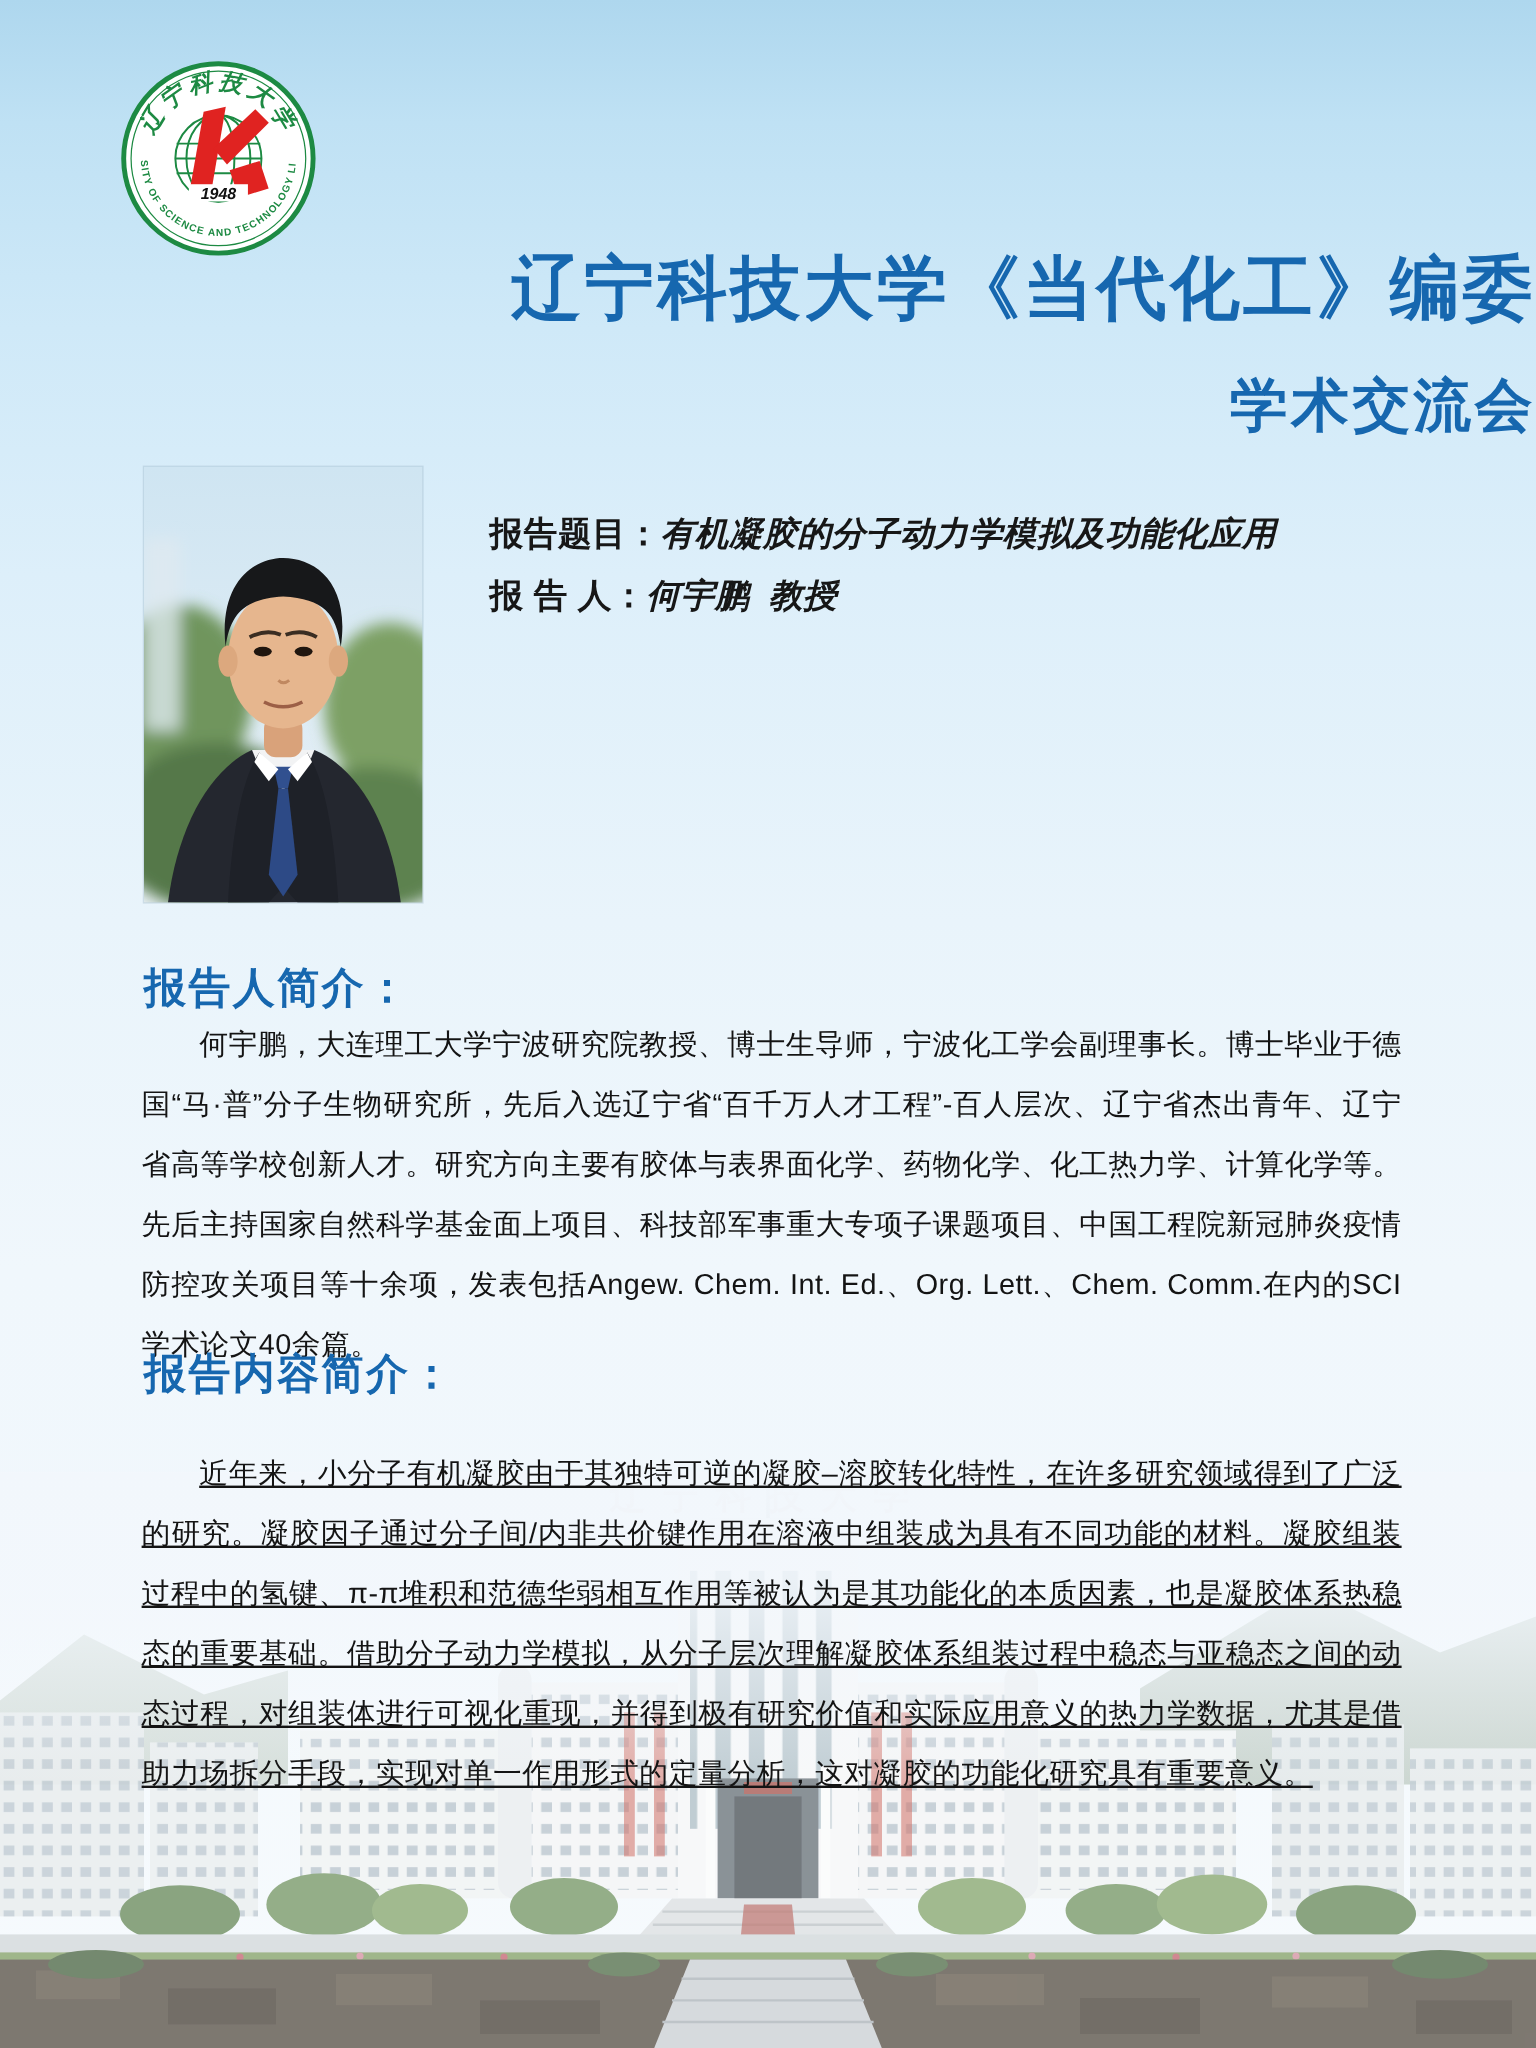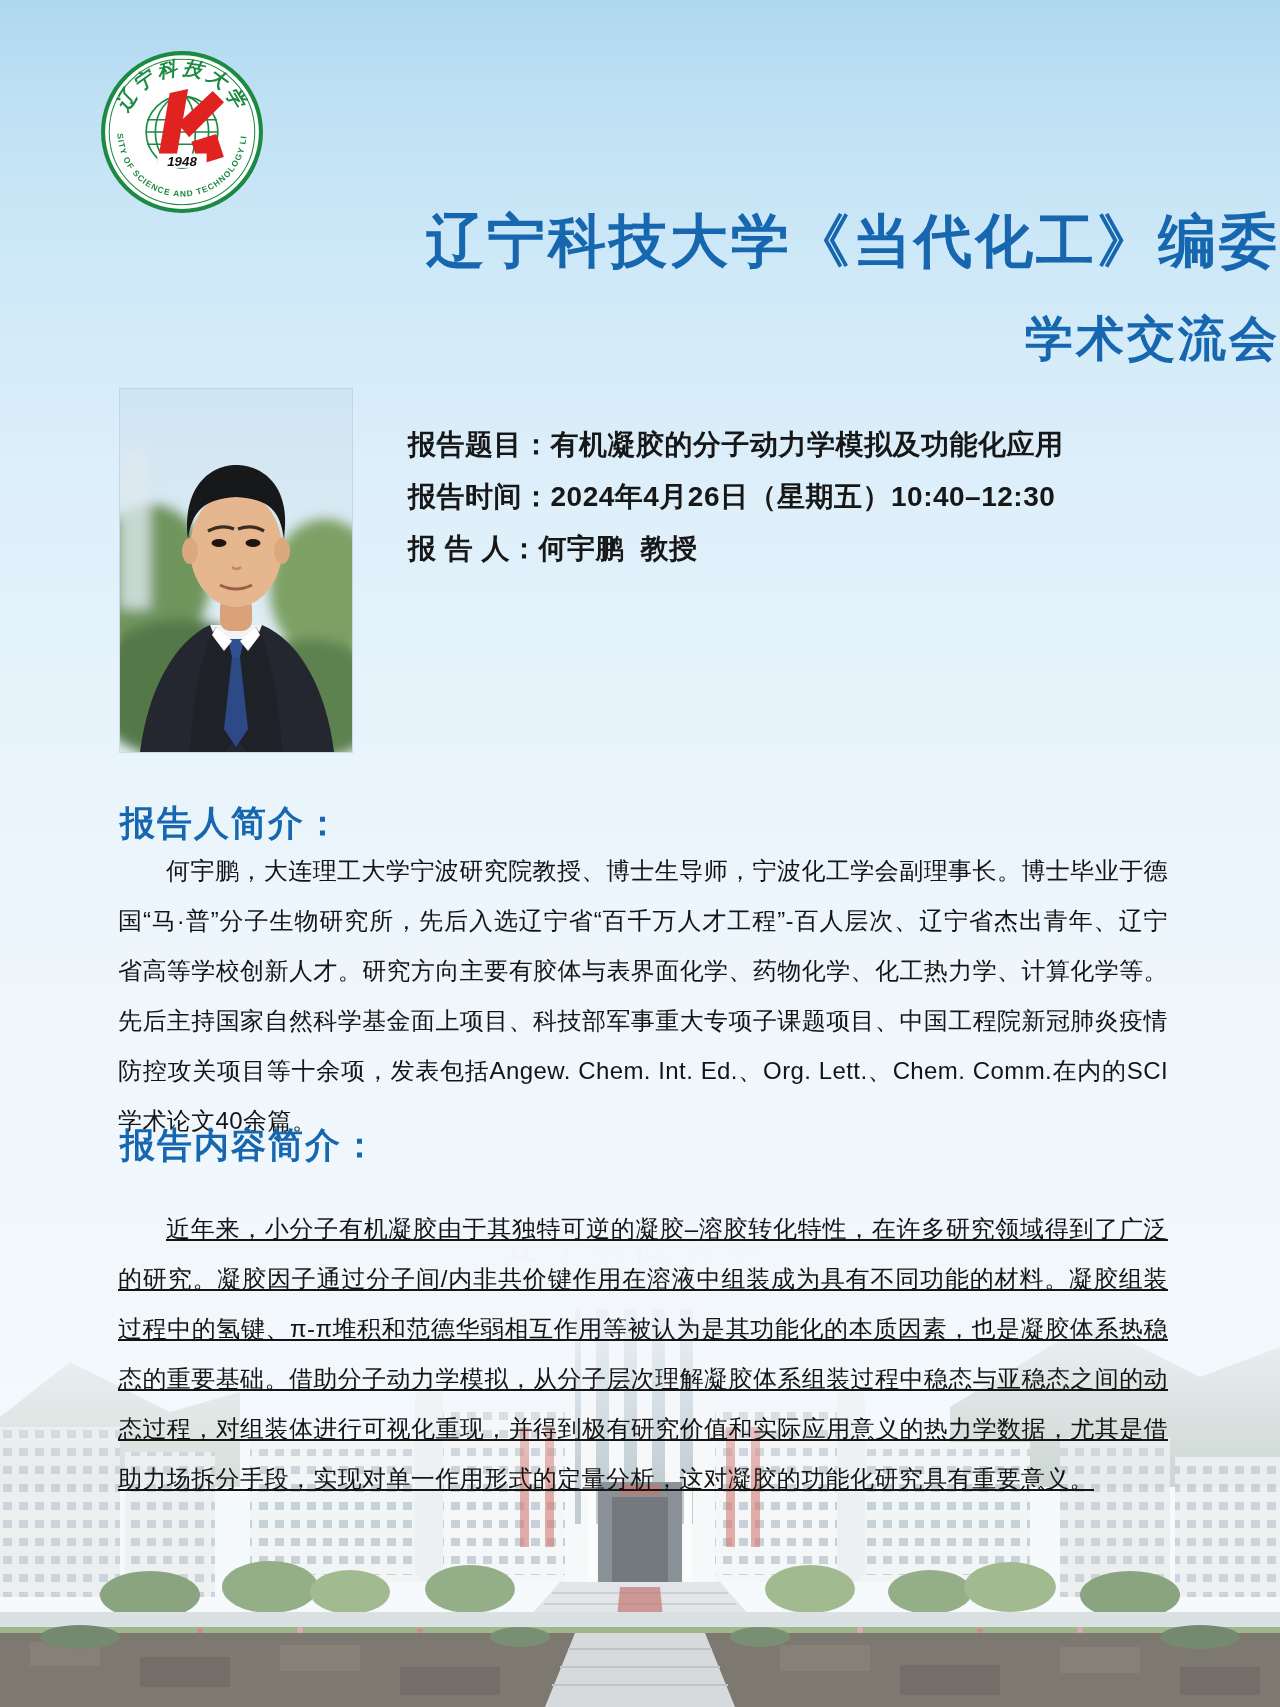--- a/index.html
+++ b/index.html
@@ -16,21 +16,21 @@
   .title-line1{font-size:58px;line-height:74px;}
   .title-line2{font-size:48px;line-height:74px;margin-top:24px;}
   
   .portrait{position:absolute;left:120px;top:389px;width:232px;height:363px;
     box-shadow:0 0 0 1px rgba(120,150,170,.25);}
   
   .info{position:absolute;left:408px;top:428px;width:770px;}
   .info-row{display:flex;align-items:center;font-size:28px;font-weight:700;
     color:#171717;line-height:34px;margin-bottom:18px;letter-spacing:.5px;}
   .info-label{white-space:pre;flex:0 0 auto;}
-  .info-value{white-space:pre-wrap;}
+  .info-value{white-space:pre-wrap;font-style:italic;}
   
   .section-heading{position:absolute;left:120px;font-size:35px;font-weight:700;
     color:#1667af;letter-spacing:2px;}
   .bio-heading{top:800px;}
   .intro-heading{top:1122px;}
   .body-par{position:absolute;left:118px;width:1050px;font-size:24px;line-height:50px;
     color:#141414;text-align:justify;text-indent:2em;font-weight:500;letter-spacing:.4px;}
   .bio-par{top:846px;}
   .intro-par{top:1204px;z-index:4;text-decoration:underline;}
   
@@ -132,24 +132,20 @@
       <path d="M100,196 q16,8 32,0" stroke="#9c5f46" stroke-width="3" fill="none"></path>
     </svg>
   </div>
 
   <div class="info">
     <div class="info-row">
       <span class="info-label">报告题目：</span>
       <span class="info-value">有机凝胶的分子动力学模拟及功能化应用</span>
     </div>
     <div class="info-row">
-      <span class="info-label">报告时间：</span>
-      <span class="info-value">2024年4月26日（星期五）10:40–12:30</span>
-    </div>
-    <div class="info-row">
       <span class="info-label">报 告 人：</span>
       <span class="info-value">何宇鹏  教授</span>
     </div>
   </div>
 
   <div class="section-heading bio-heading">报告人简介：</div>
   <div class="body-par bio-par">何宇鹏，大连理工大学宁波研究院教授、博士生导师，宁波化工学会副理事长。博士毕业于德国“马·普”分子生物研究所，先后入选辽宁省“百千万人才工程”-百人层次、辽宁省杰出青年、辽宁省高等学校创新人才。研究方向主要有胶体与表界面化学、药物化学、化工热力学、计算化学等。先后主持国家自然科学基金面上项目、科技部军事重大专项子课题项目、中国工程院新冠肺炎疫情防控攻关项目等十余项，发表包括Angew. Chem. Int. Ed.、Org. Lett.、Chem. Comm.在内的SCI学术论文40余篇。</div>
 
   <div class="section-heading intro-heading">报告内容简介：</div>
   <div class="body-par intro-par">近年来，小分子有机凝胶由于其独特可逆的凝胶–溶胶转化特性，在许多研究领域得到了广泛的研究。凝胶因子通过分子间/内非共价键作用在溶液中组装成为具有不同功能的材料。凝胶组装过程中的氢键、π-π堆积和范德华弱相互作用等被认为是其功能化的本质因素，也是凝胶体系热稳态的重要基础。借助分子动力学模拟，从分子层次理解凝胶体系组装过程中稳态与亚稳态之间的动态过程，对组装体进行可视化重现，并得到极有研究价值和实际应用意义的热力学数据，尤其是借助力场拆分手段，实现对单一作用形式的定量分析，这对凝胶的功能化研究具有重要意义。</div>

